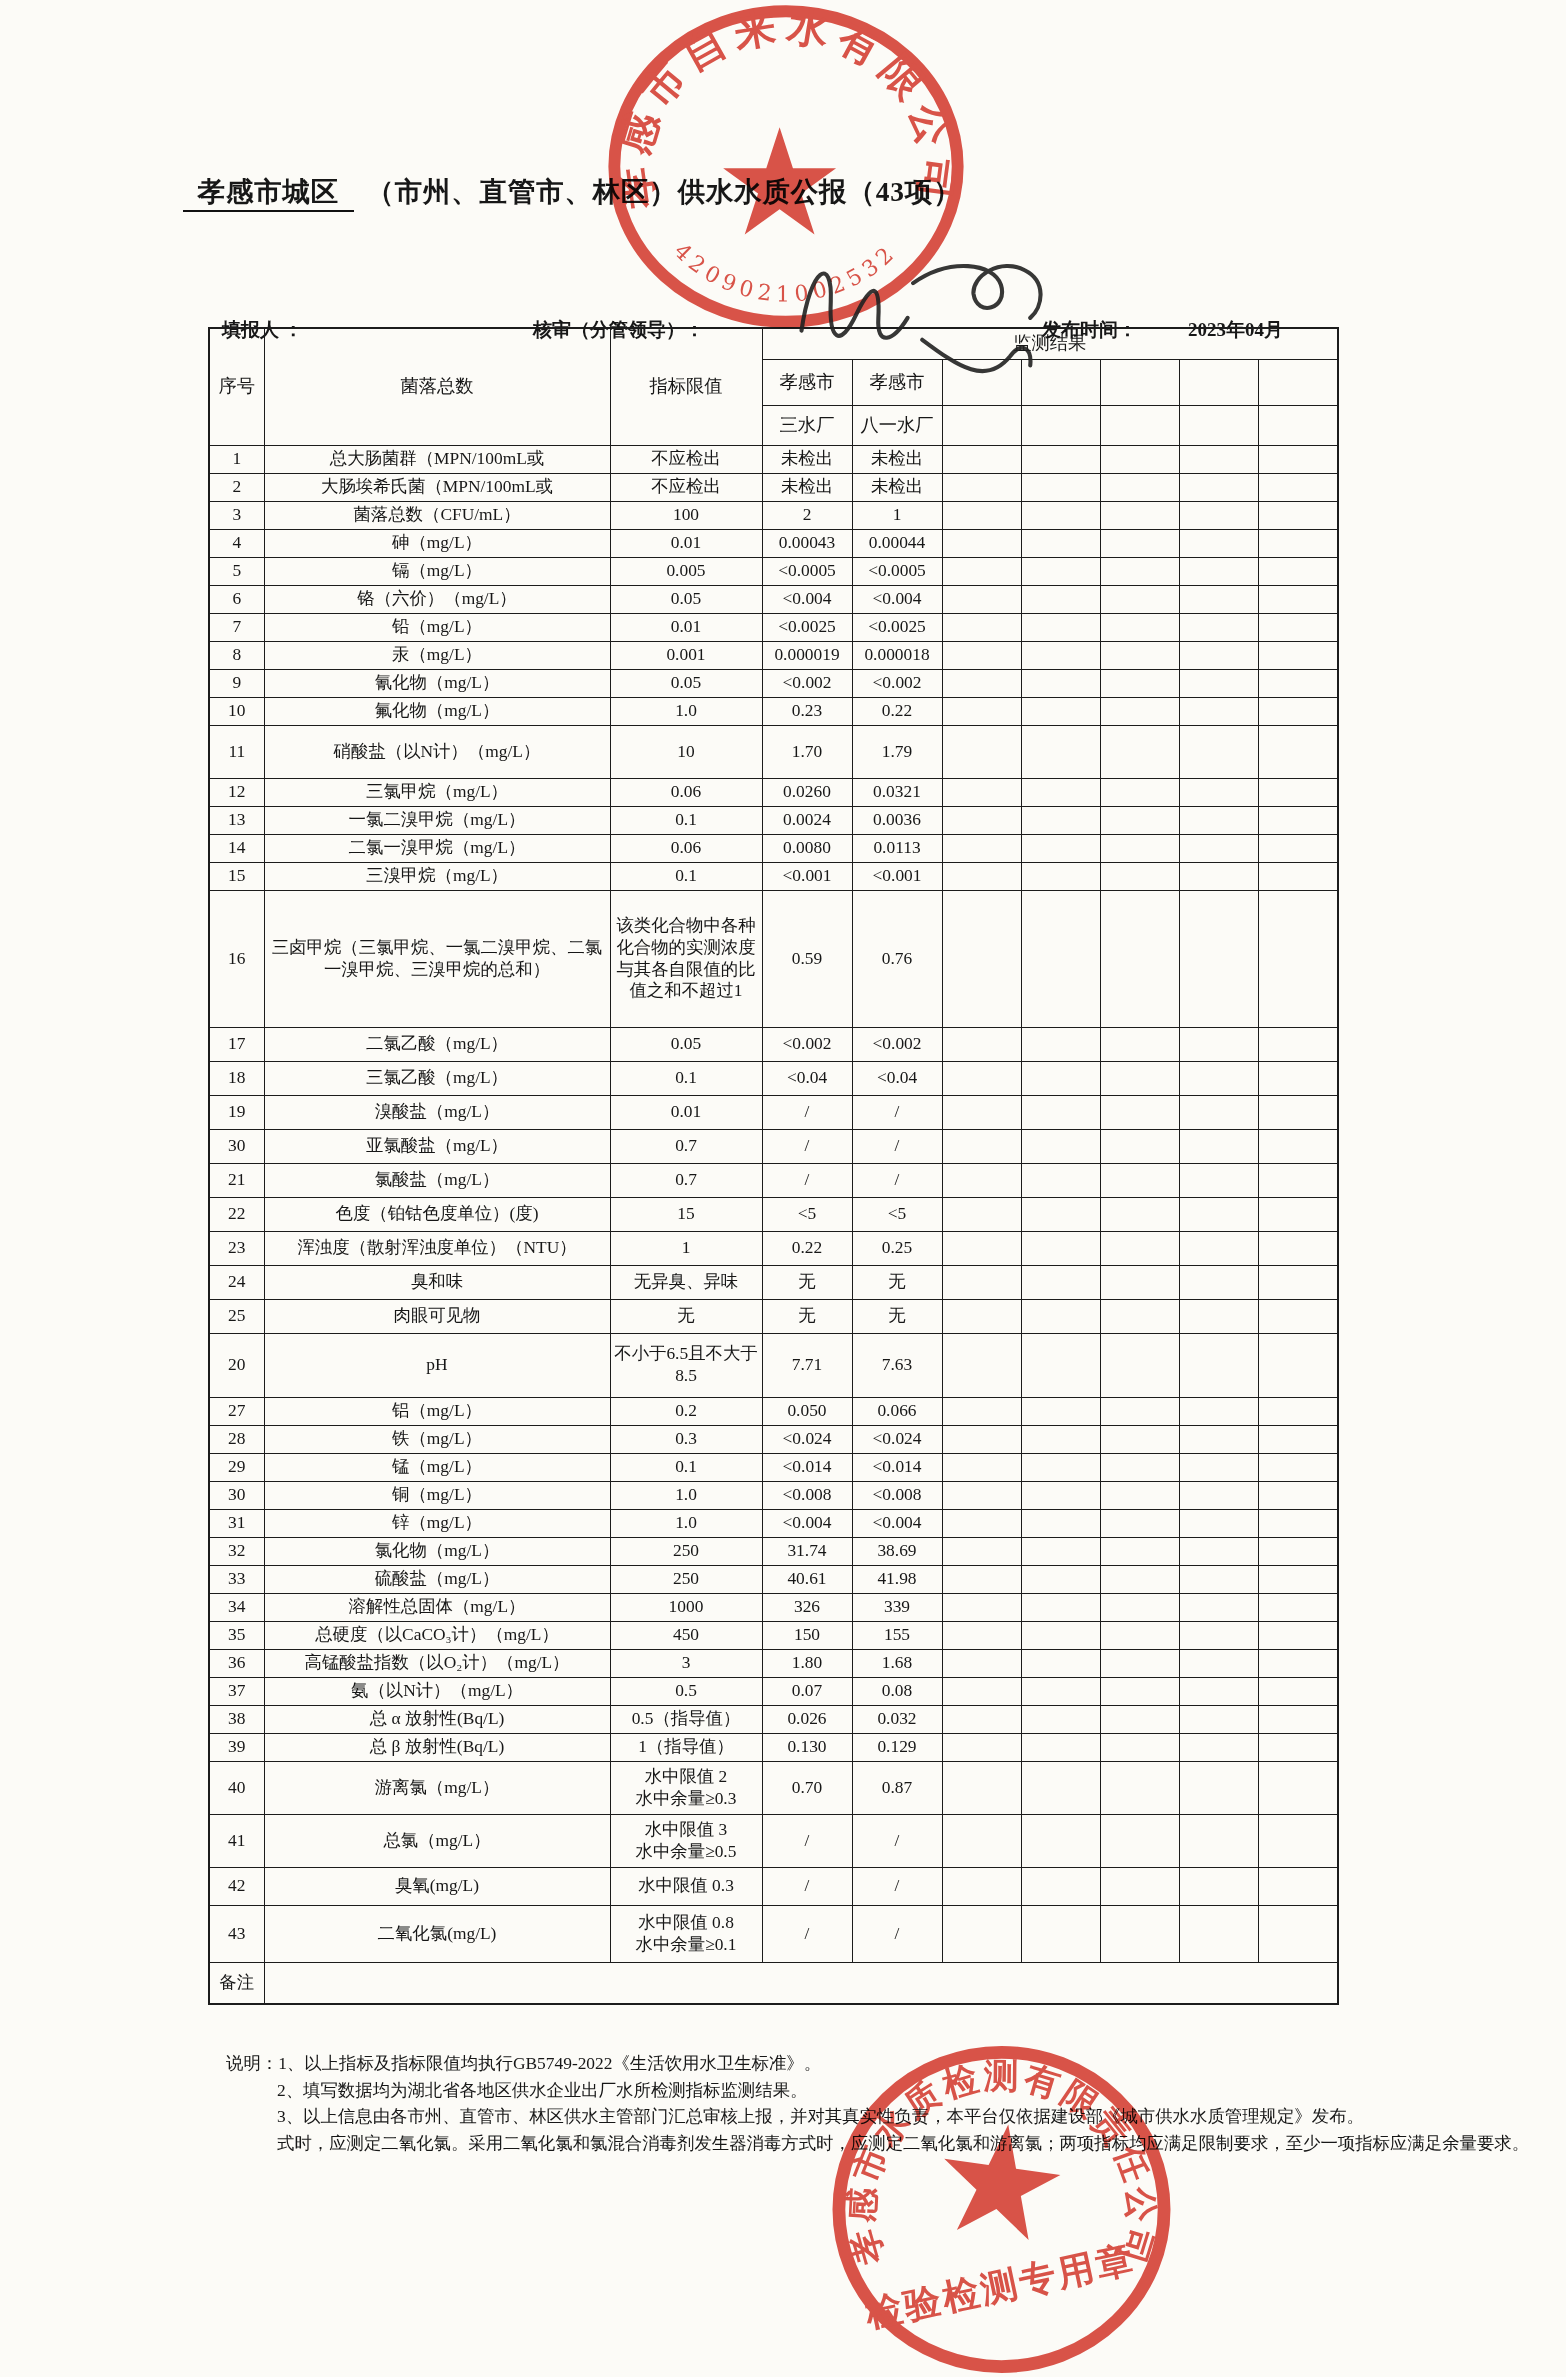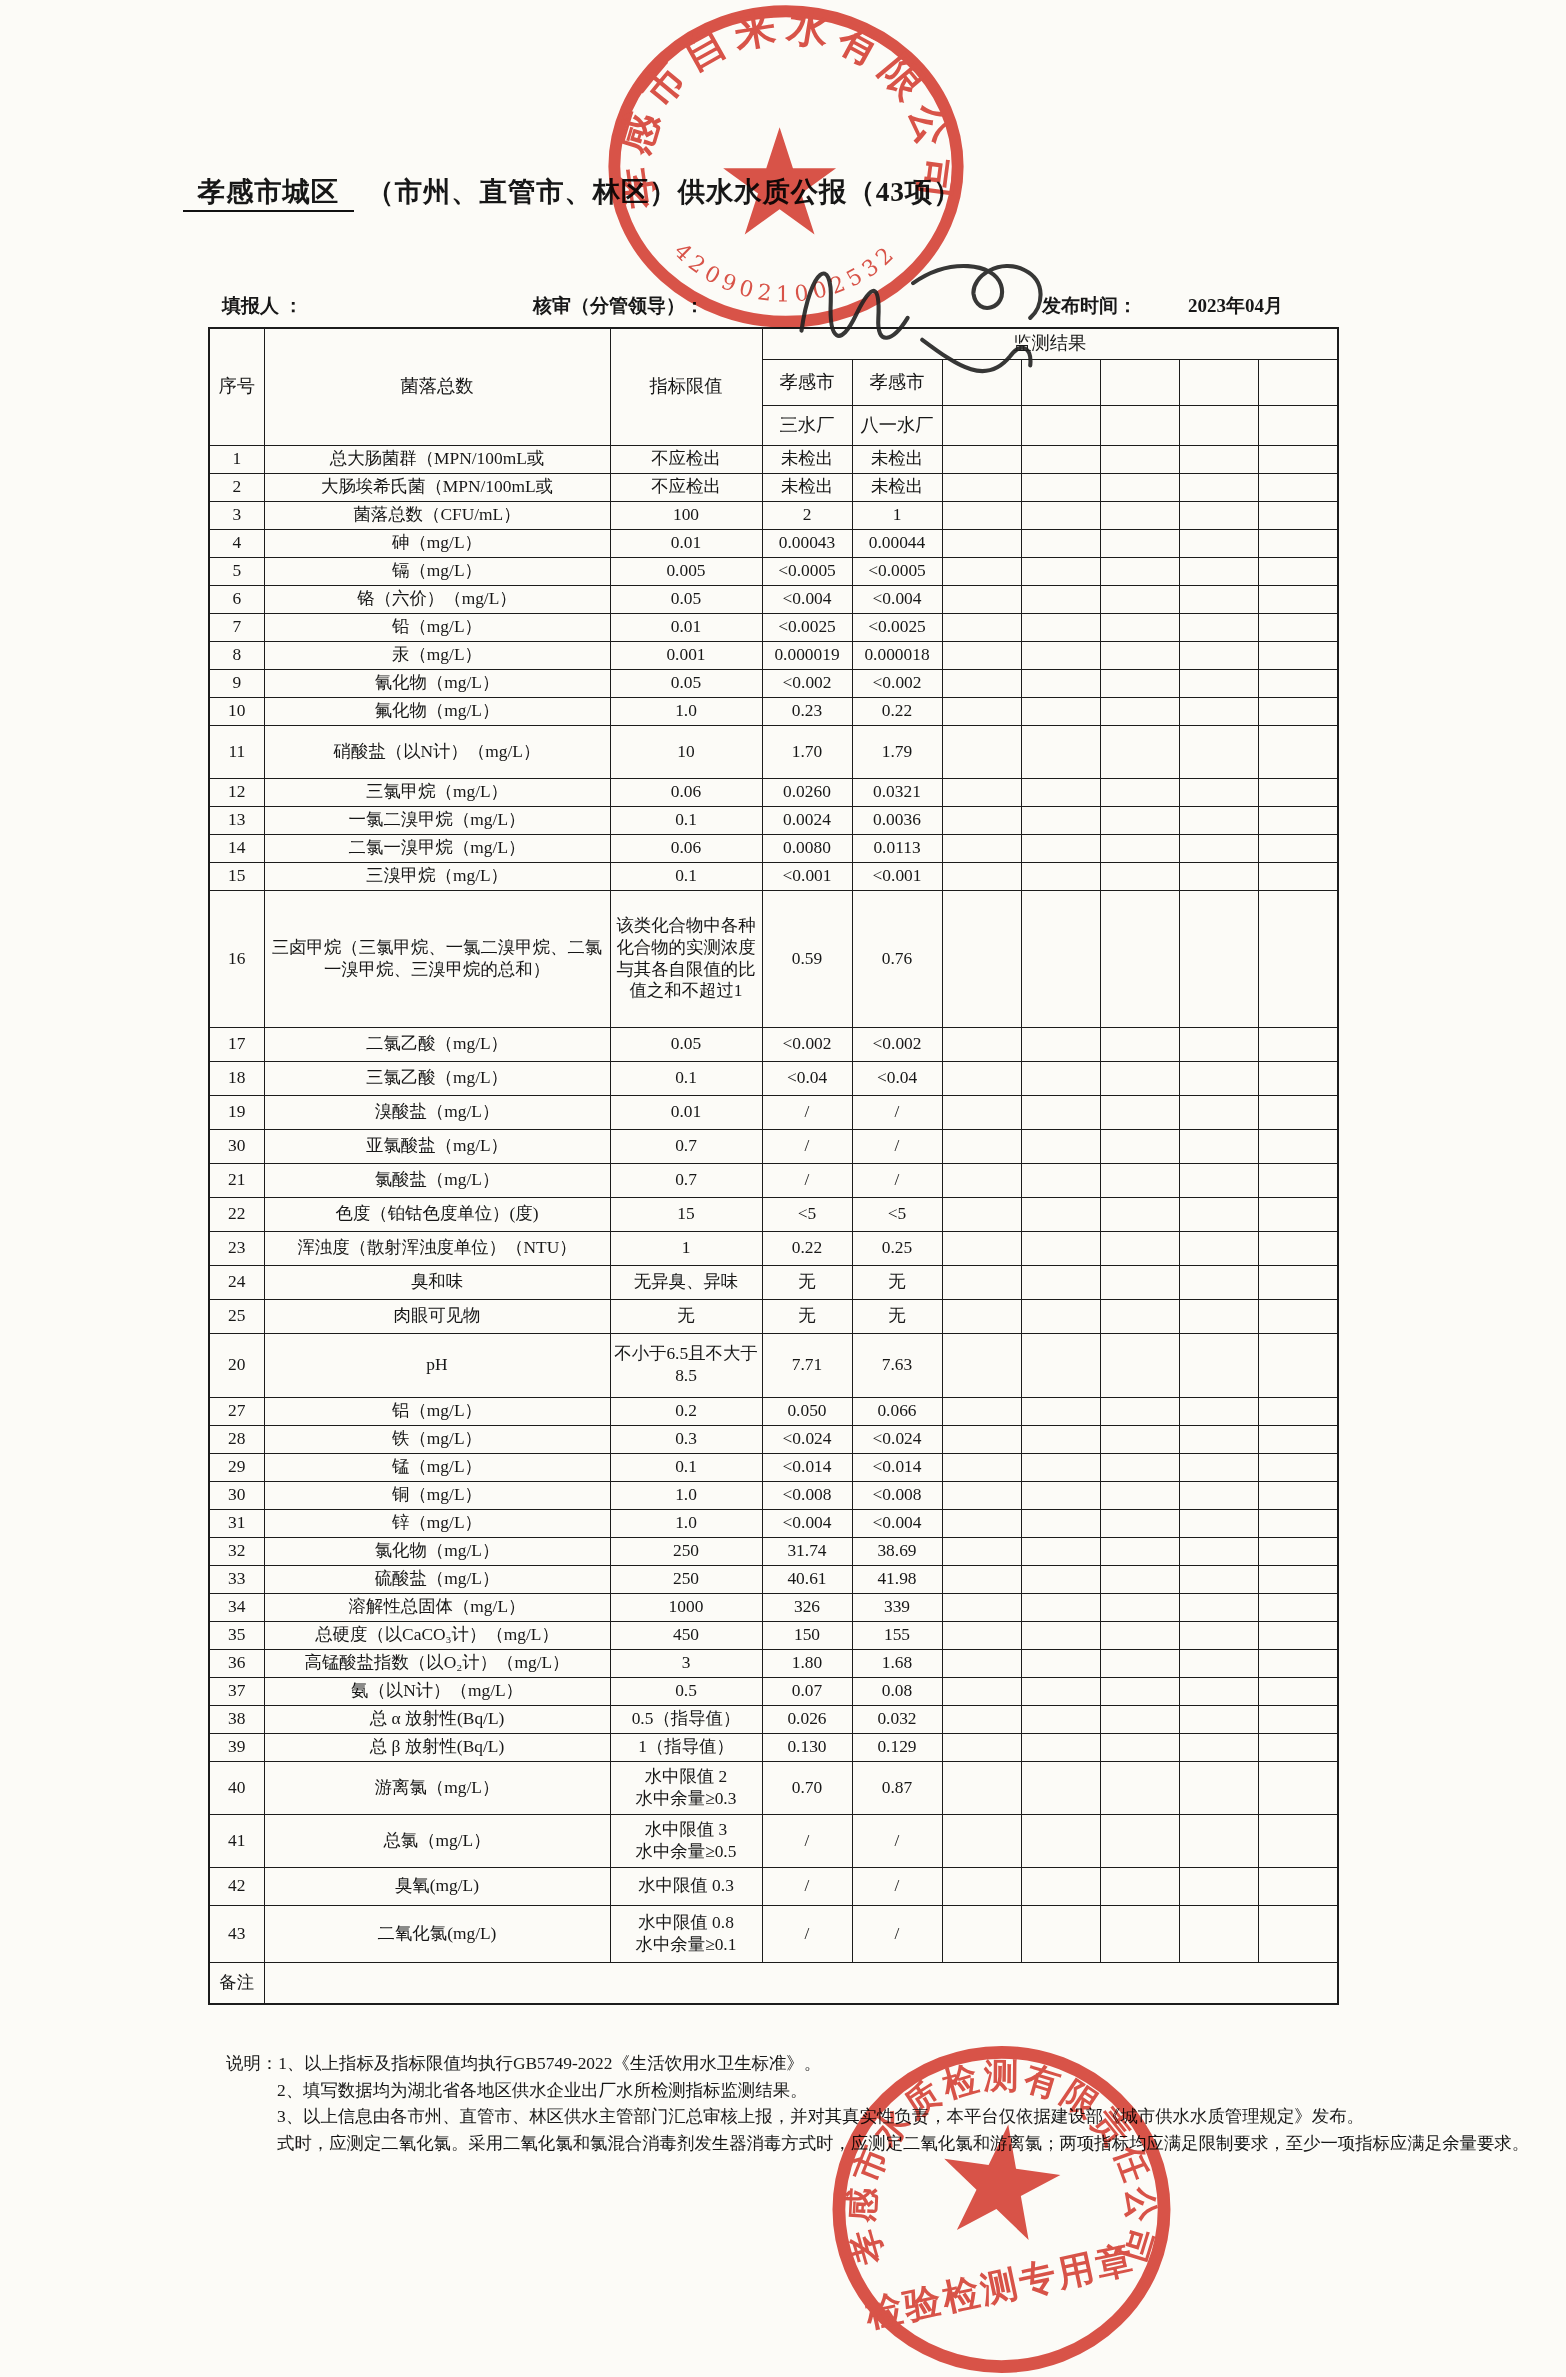--- a/index.html
+++ b/index.html
@@ -7,21 +7,21 @@
     position:relative;width:1566px;height:2377px;margin:0 auto;
     background:#fcfbf7;overflow:hidden;
     font-family:"Liberation Serif","DejaVu Serif",serif;color:#171717;
   }
   
   .title{position:absolute;top:174px;left:183px;width:1152px;
     font-size:27.4px;font-weight:bold;letter-spacing:0.9px;white-space:nowrap;}
   .title .u{border-bottom:2.7px solid #111;padding:0 14.6px 2.7px;}
   .title .rest{margin-left:12.8px;}
   .meta{position:absolute;top:293px;left:0;width:1566px;height:31px;font-size:19px;font-weight:600;}
-  .meta span{position:absolute;white-space:nowrap;}
+  .meta span{position:absolute;white-space:nowrap;margin-top:24px;}
   .m-filler{left:222px;}
   .m-review{left:533px;}
   .m-publabel{left:1042px;}
   .m-pubval{left:1188px;}
   
   table.report{position:absolute;top:327px;left:208px;width:1127px;
     border-collapse:collapse;table-layout:fixed;font-size:17.4px;
     border:2.7px solid #1c1c1c;}
   table.report td{border:1.8px solid #1c1c1c;text-align:center;vertical-align:middle;
     padding:1.8px 3.7px;overflow:hidden;line-height:1.25;}

